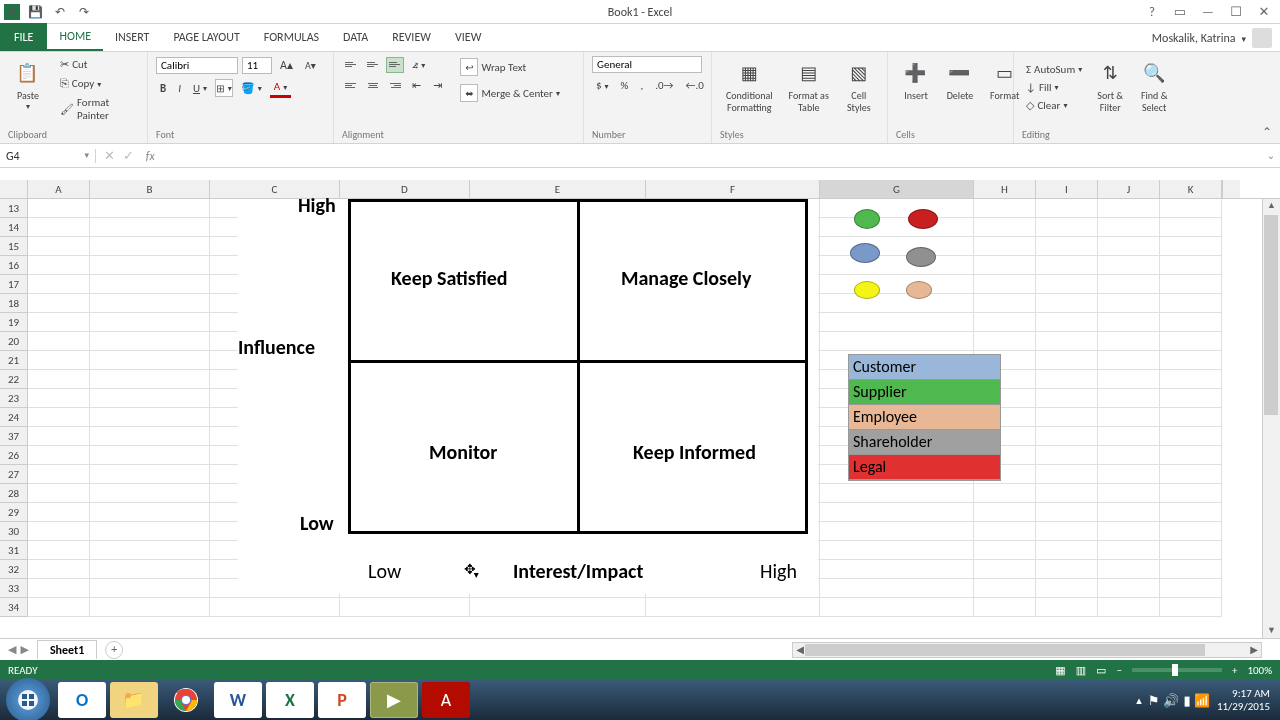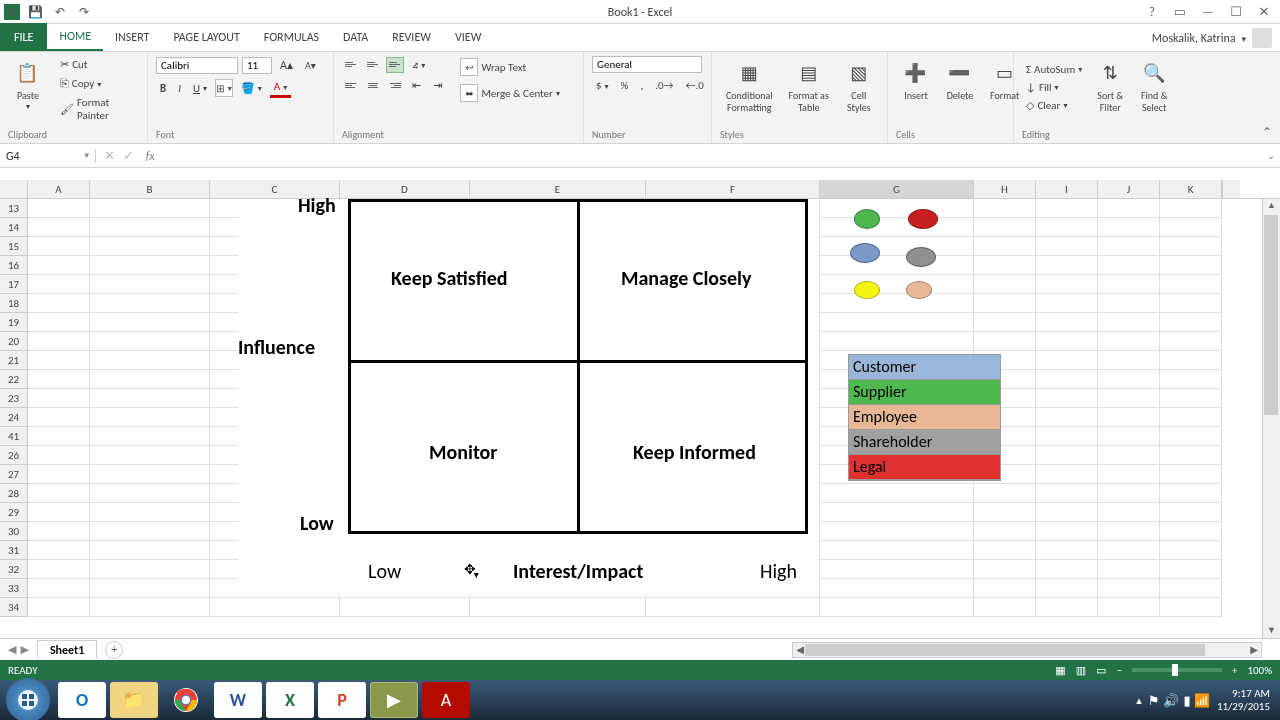--- a/index.html
+++ b/index.html
@@ -375,21 +375,21 @@
         <div class="row-h">15</div>
         <div class="row-h">16</div>
         <div class="row-h">17</div>
         <div class="row-h">18</div>
         <div class="row-h">19</div>
         <div class="row-h">20</div>
         <div class="row-h">21</div>
         <div class="row-h">22</div>
         <div class="row-h">23</div>
         <div class="row-h">24</div>
-        <div class="row-h">41</div>
+        <div class="row-h">37</div>
         <div class="row-h">26</div>
         <div class="row-h">27</div>
         <div class="row-h">28</div>
         <div class="row-h">29</div>
         <div class="row-h">30</div>
         <div class="row-h">31</div>
         <div class="row-h">32</div>
         <div class="row-h">33</div>
         <div class="row-h">34</div>
       </div>

